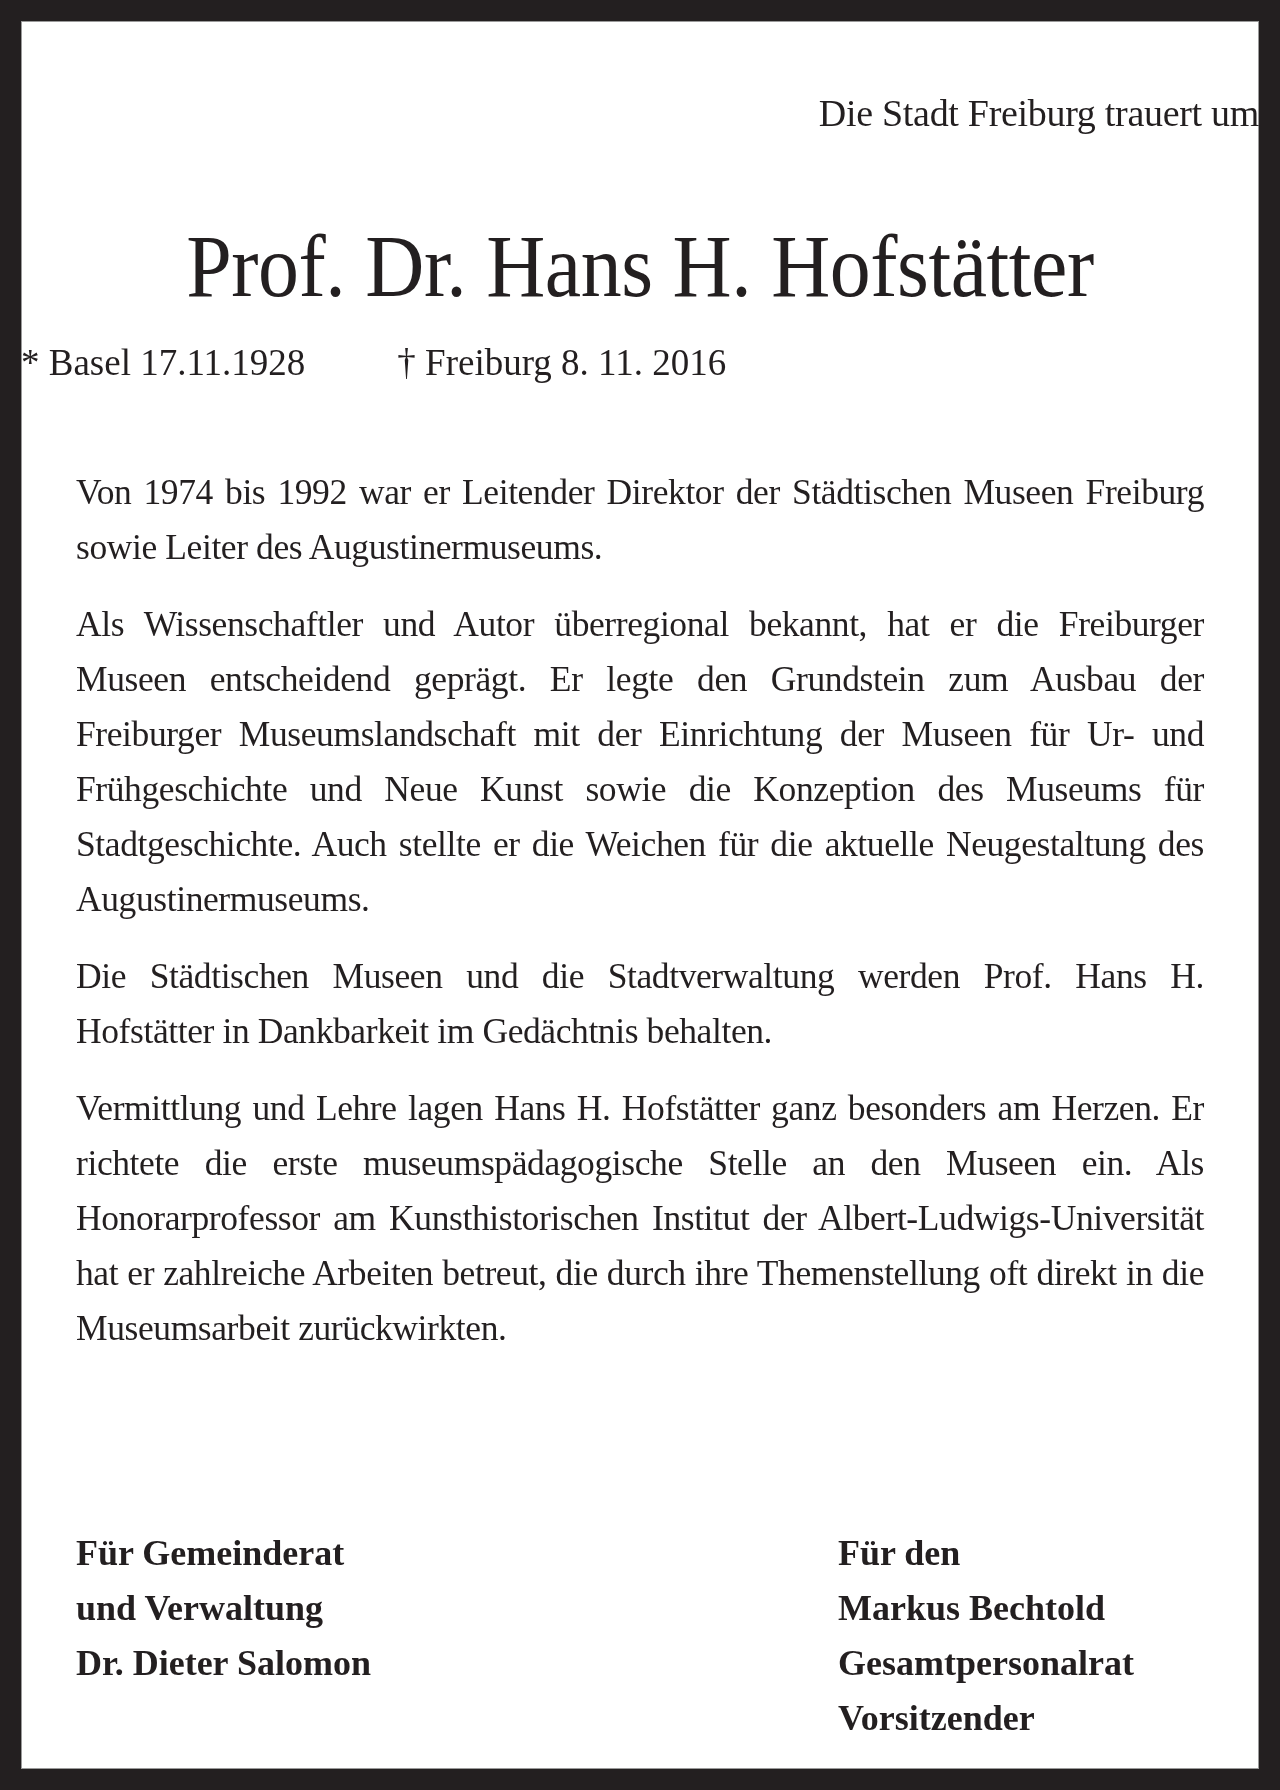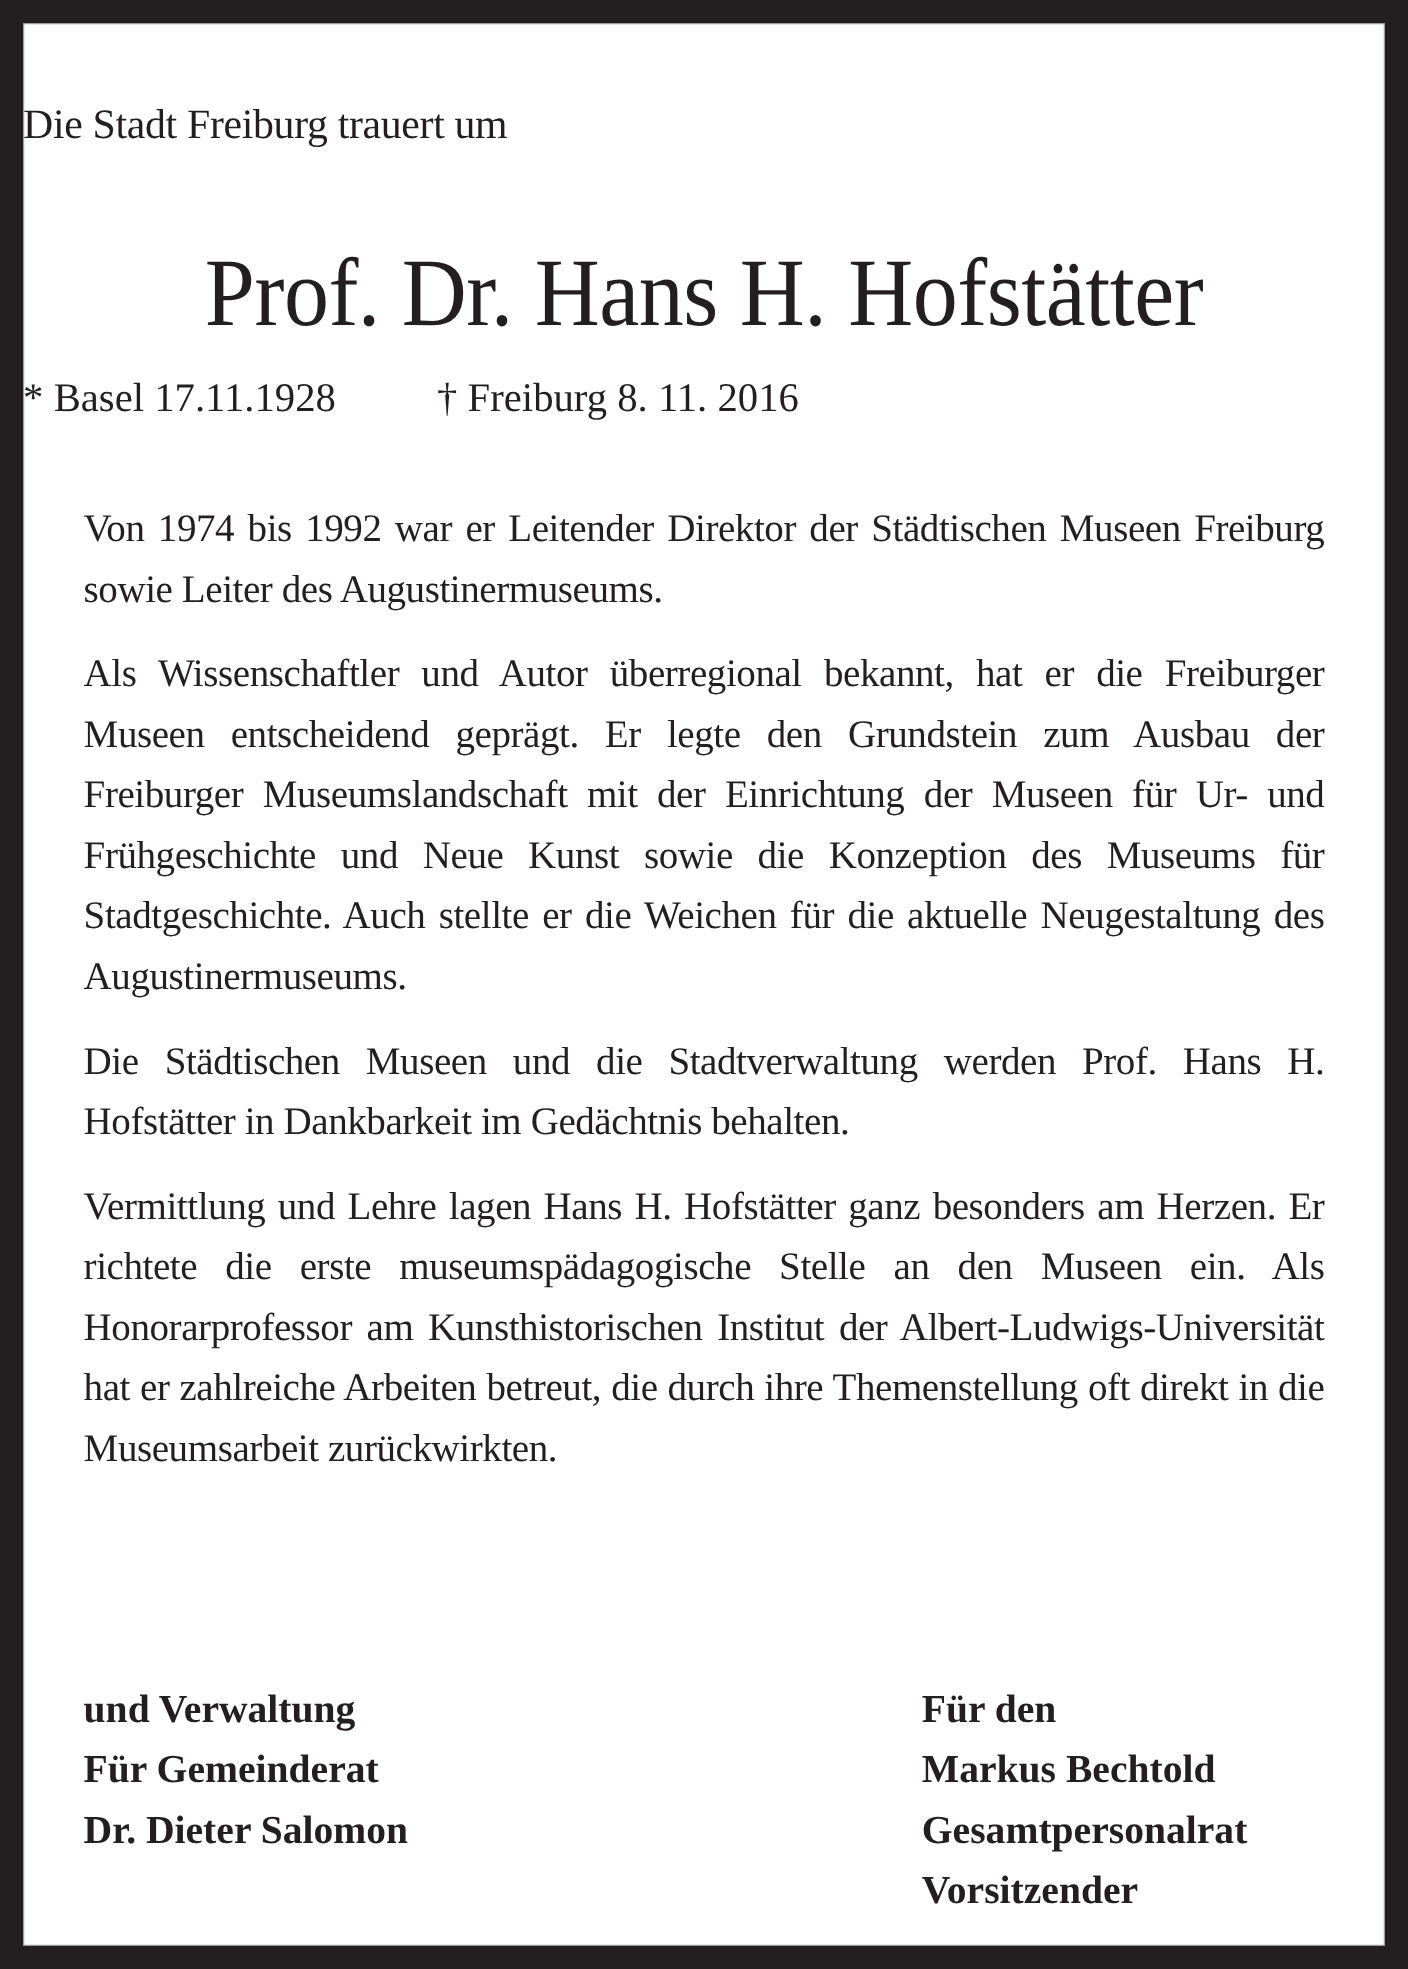--- a/index.html
+++ b/index.html
@@ -22,21 +22,21 @@
       width: 1238px;
       height: 1748px;
       background: #ffffff;
       box-shadow: inset 0 0 0 1px #9a9a9a;
     }
     .intro {
       position: absolute;
       left: 0;
       right: 0;
       top: 70px;
-      text-align: left;
+      text-align: right;
       font-size: 38px;
       letter-spacing: -0.3px;
     }
     .name {
       position: absolute;
       left: 0;
       right: 0;
       top: 195px;
       text-align: center;
       font-size: 88px;
@@ -52,21 +52,21 @@
       top: 320px;
       text-align: left;
       font-size: 37px;
       white-space: nowrap;
     }
     .dates .birth { margin-right: 92px; }
     .body-text {
       position: absolute;
       left: 55px;
       width: 1128px;
-      top: 432px;
+      top: 444px;
       font-size: 35.5px;
       line-height: 55px;
       text-align: justify;
       letter-spacing: -0.4px;
     }
     .body-text p {
       margin: 0 0 22px 0;
     }
     .signatures {
       position: absolute;
@@ -101,22 +101,22 @@
 
   <div class="body-text">
     <p>Von 1974 bis 1992 war er Leitender Direktor der Städtischen Museen Freiburg sowie Leiter des Augustinermuseums.</p>
     <p>Als Wissenschaftler und Autor überregional bekannt, hat er die Freiburger Museen entscheidend geprägt. Er legte den Grundstein zum Ausbau der Freiburger Museumslandschaft mit der Einrichtung der Museen für Ur- und Frühgeschichte und Neue Kunst sowie die Konzeption des Museums für Stadtgeschichte. Auch stellte er die Weichen für die aktuelle Neugestaltung des Augustinermuseums.</p>
     <p>Die Städtischen Museen und die Stadtverwaltung werden Prof. Hans H. Hofstätter in Dankbarkeit im Gedächtnis behalten.</p>
     <p>Vermittlung und Lehre lagen Hans H. Hofstätter ganz besonders am Herzen. Er richtete die erste museumspädagogische Stelle an den Museen ein. Als Honorarprofessor am Kunsthistorischen Institut der Albert-Ludwigs-Universität hat er zahlreiche Arbeiten betreut, die durch ihre Themenstellung oft direkt in die Museumsarbeit zurückwirkten.</p>
   </div>
 
   <div class="signatures">
     <div class="sig-left">
+      <span class="sig-line">Für Gemeinderat</span>
       <span class="sig-line">und Verwaltung</span>
-      <span class="sig-line">Für Gemeinderat</span>
       <span class="sig-line">Dr. Dieter Salomon</span>
     </div>
     <div class="sig-right">
       <span class="sig-line">Für den</span>
       <span class="sig-line">Markus Bechtold</span>
       <span class="sig-line">Gesamtpersonalrat</span>
       <span class="sig-line">Vorsitzender</span>
     </div>
   </div>
 </div>

